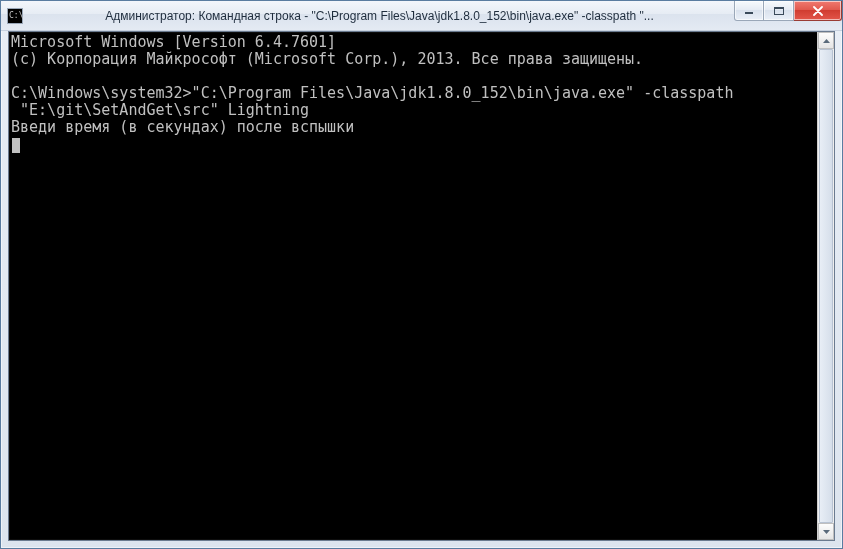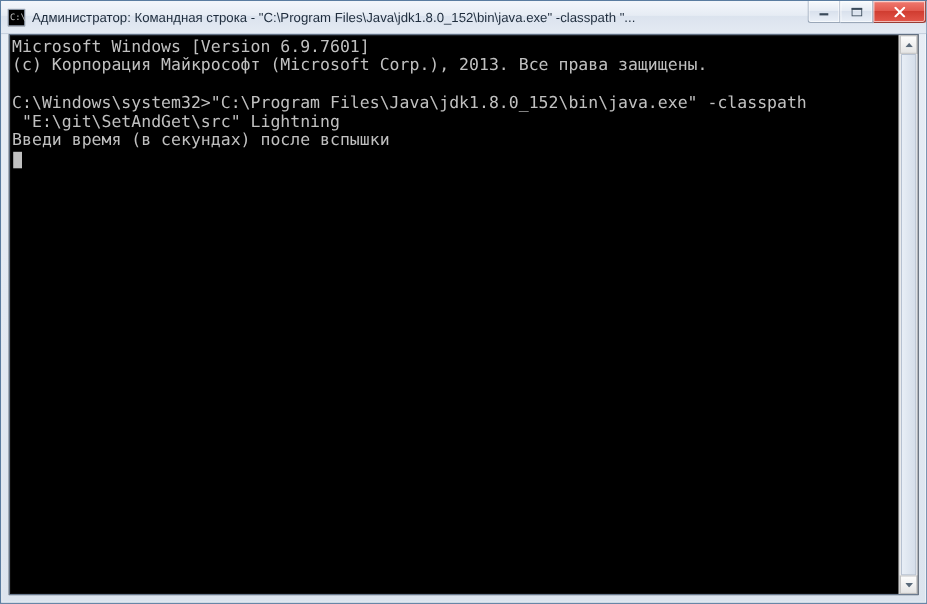--- a/index.html
+++ b/index.html
@@ -21,20 +21,21 @@
   .sys-icon {
     width: 16px; height: 16px; margin-right: 6px;
     flex-shrink: 0;
   }
   .title-text {
     flex: 1 1 auto;
     font-size: 12px;
     color: #1f2d3d;
     white-space: nowrap; overflow: hidden; text-overflow: clip;
     padding-right: 4px;
+    text-align: center;
   }
   .win-controls { display: flex; height: 100%; align-items: flex-start; }
   .win-btn {
     width: 30px; height: 20px;
     margin-top: 0;
     border: 1px solid #9aa7b8;
     border-top: none;
     background: linear-gradient(to bottom, #f7fafd 0, #e6ecf4 45%, #d8e0ec 46%, #eaf0f8 100%);
     display: flex; align-items: center; justify-content: center;
     box-shadow: inset 0 0 0 1px rgba(255,255,255,0.6);
@@ -122,21 +123,21 @@
           </svg>
       </div>
       <div class="win-btn close">
         <svg width="12" height="10" viewBox="0 0 12 10">
           <path d="M2 1 L10 9 M10 1 L2 9" stroke="#fff" stroke-width="1.8" stroke-linecap="round"></path>
         </svg>
       </div>
     </div>
   </div>
   <div class="client">
-    <div class="terminal"><span>Microsoft Windows [Version 6.9.7601]</span>
+    <div class="terminal"><span>Microsoft Windows [Version 6.4.7601]</span>
 <span>(c) Корпорация Майкрософт (Microsoft Corp.), 2013. Все права защищены.</span>
 <span></span>
 <span>C:\Windows\system32&gt;"C:\Program Files\Java\jdk1.8.0_152\bin\java.exe" -classpath</span>
 <span> "E:\git\SetAndGet\src" Lightning</span>
 <span>Введи время (в секундах) после вспышки</span>
 <span class="cursor"></span></div>
     <div class="scrollbar">
       <div class="sb-btn">
         <svg width="7" height="4" viewBox="0 0 7 4">
             <path d="M3.5 0 L7 4 L0 4 Z" fill="#5a6a7a"></path>

